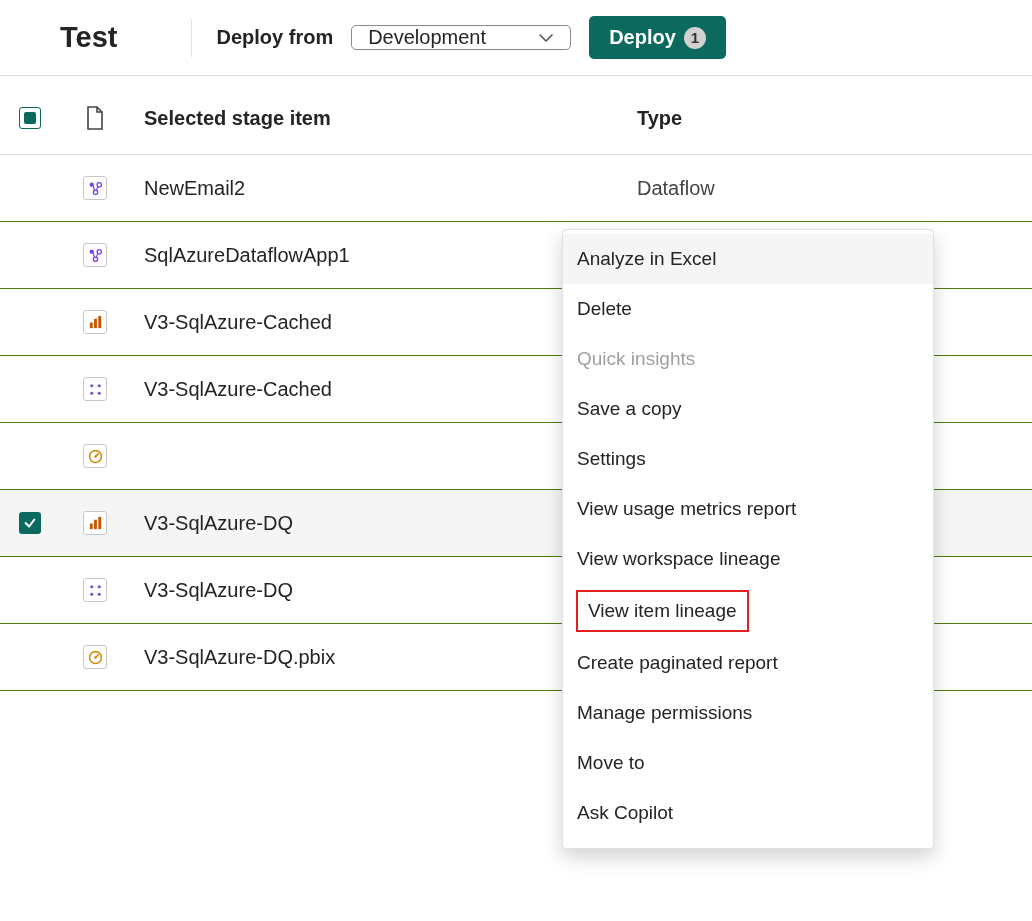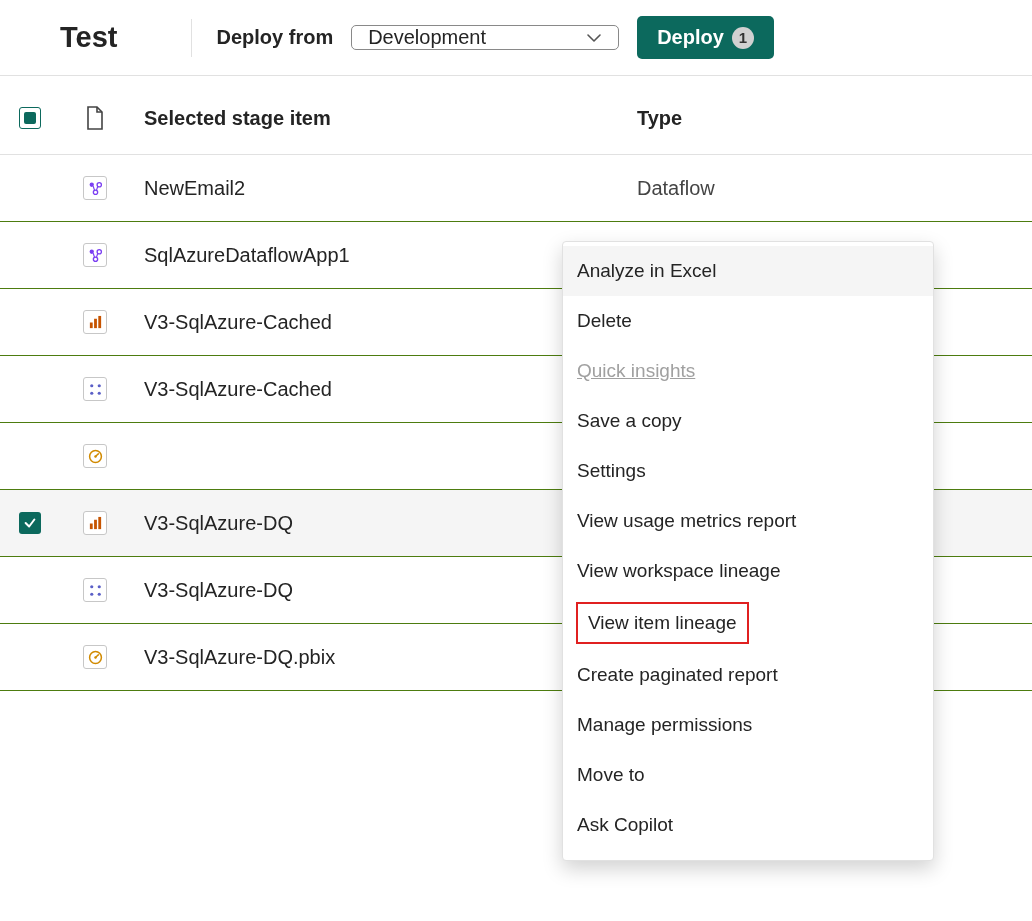--- a/index.html
+++ b/index.html
@@ -31,21 +31,21 @@
       font-size: 20px;
       font-weight: 600;
     }
     .dropdown {
       display: flex;
       align-items: center;
       justify-content: space-between;
       border: 1px solid #898989;
       border-radius: 5px;
       padding: 0 16px;
-      width: 268px;
+      width: 220px;
       font-size: 20px;
       cursor: pointer;
     }
     .chevron-down {
       width: 16px;
       height: 16px;
     }
     .deploy-btn {
       display: flex;
       align-items: center;
@@ -119,36 +119,36 @@
       display:flex; align-items:center; justify-content:center;
       cursor:pointer;
     }
     .checkbox.unchecked { border:1.5px solid transparent; }
     .checkbox.checked {
       background: #0c695d;
     }
     .checkbox.checked svg { display:block; }
     .context-menu {
       position: absolute;
-      top: 241px;
+      top: 229px;
       left: 562px;
       width: 372px;
       background: #fff;
       border: 1px solid #e1e1e1;
       border-radius: 4px;
       box-shadow: 0 8px 20px rgba(0,0,0,0.18);
       padding: 4px 0 10px 0;
     }
     .menu-item {
       padding: 14px 14px;
       font-size: 19px;
       cursor: pointer;
     }
     .menu-item.hovered { background:#f5f5f5; }
-    .menu-item.disabled { color:#a0a0a0; cursor:default;text-decoration:underline; }
+    .menu-item.disabled { color:#a0a0a0; cursor:default; }
     .menu-item.highlighted {
       display:inline-block;
       border: 2.5px solid #e02020;
       padding: 8px 10px;
       margin: 6px 13px;
     }
   </style>
 </head>
 <body>
 

